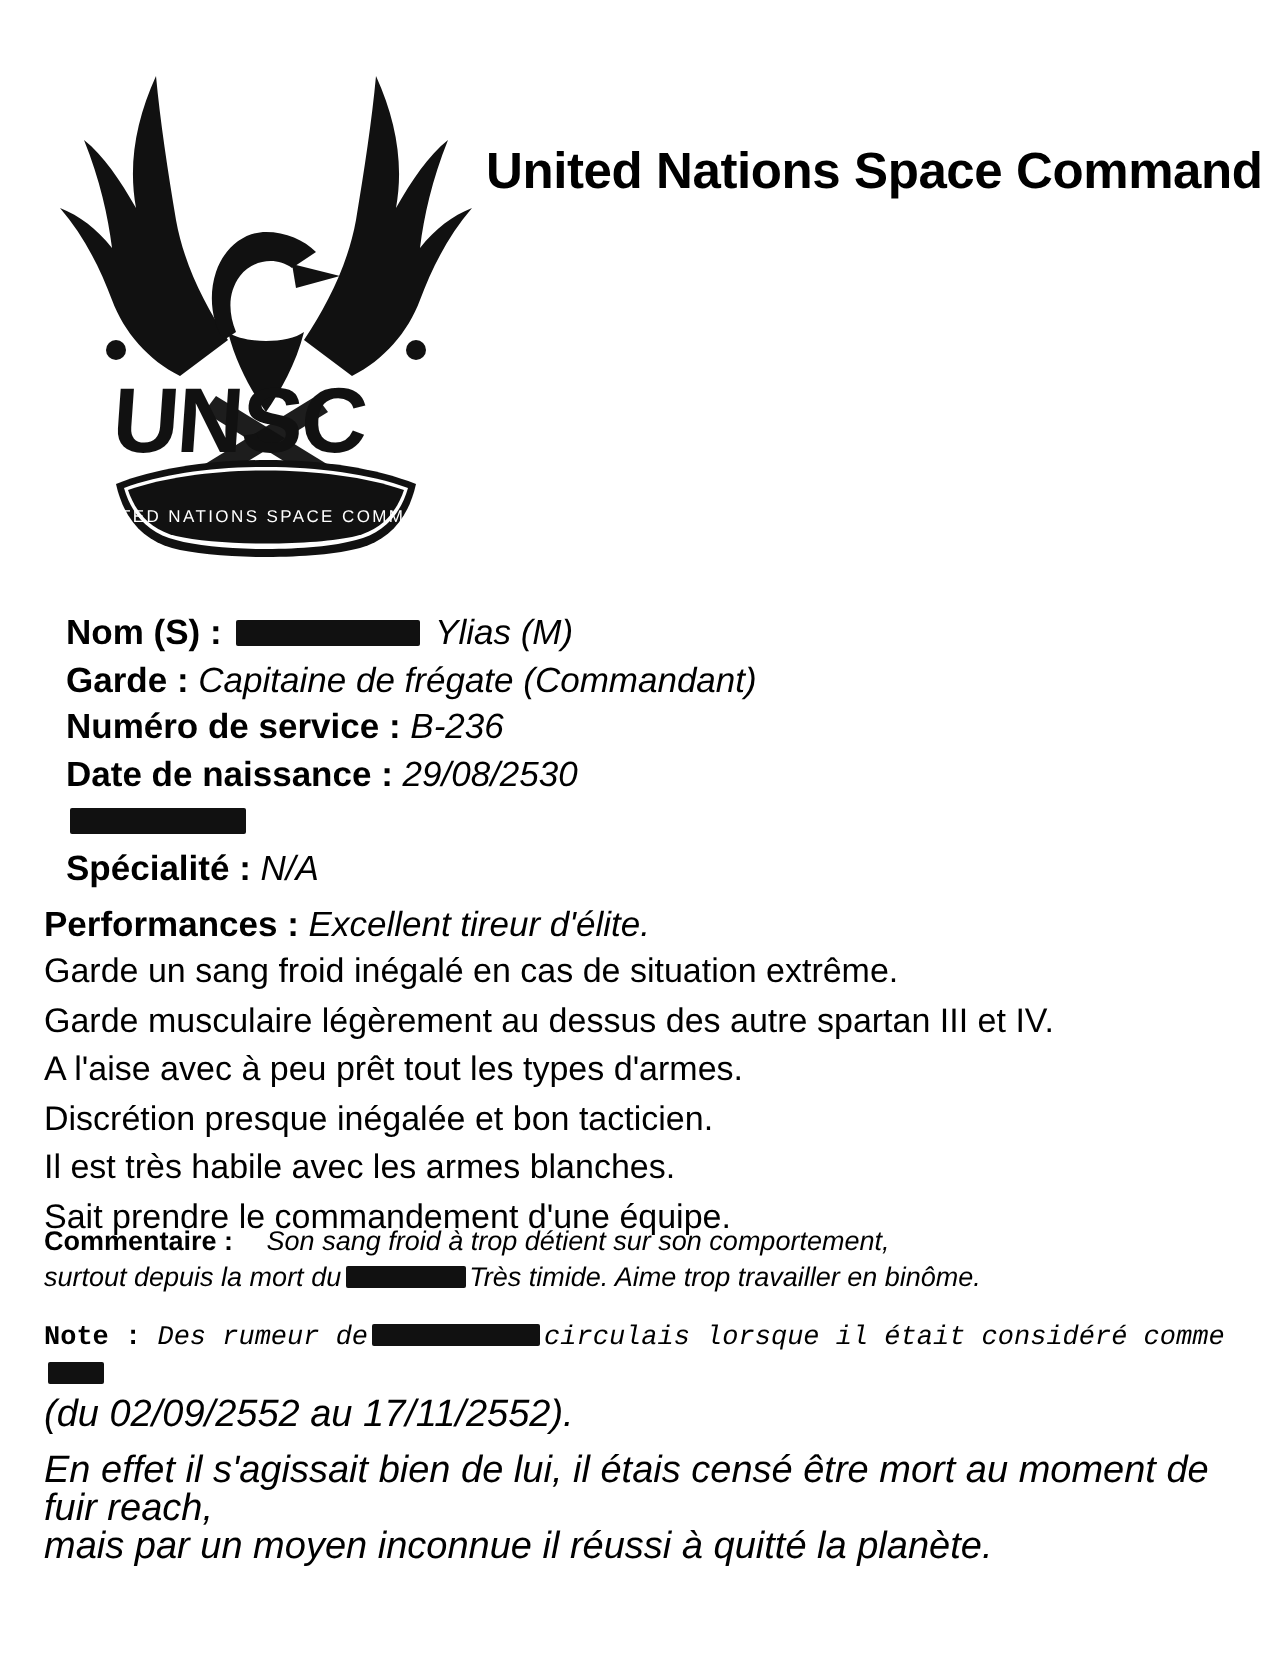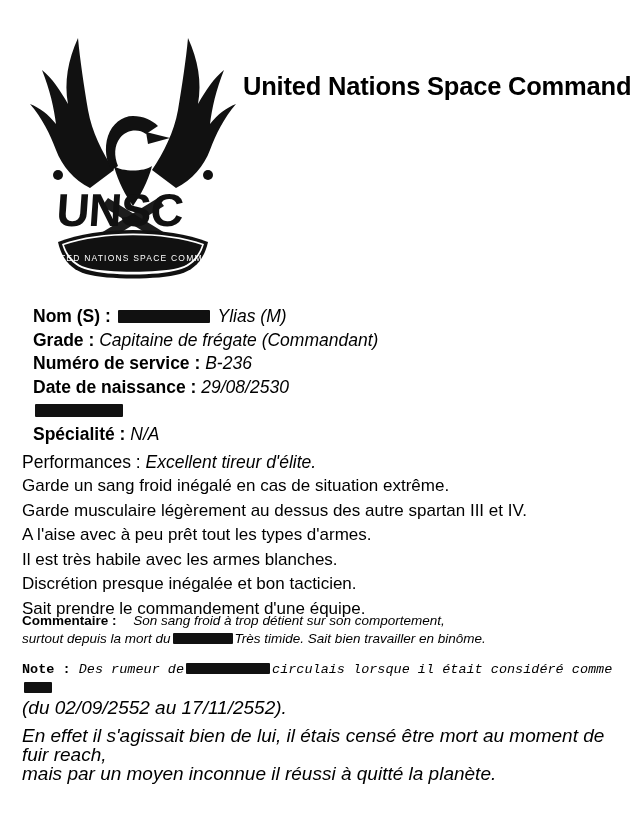--- a/index.html
+++ b/index.html
@@ -85,21 +85,21 @@
     position: absolute;
     left: 22px;
     top: 450px;
     width: 600px;
   }
   .perf-first {
     font-size: 17.5px;
     line-height: 24px;
   }
   .perf-first .perf-label {
-    font-weight: normal;
+    font-weight: bold;
   }
   .perf-first .perf-text {
     font-style: italic;
   }
   .perf-line {
     font-size: 17px;
     line-height: 24.5px;
     white-space: nowrap;
   }
 
@@ -200,21 +200,21 @@
 
   <div class="identity">
 
     <div class="id-row">
       <span class="id-label">Nom (S) :</span>
       <span class="redact r-name"></span>
       <span class="id-value">Ylias (M)</span>
     </div>
 
     <div class="id-row">
-      <span class="id-label">Grade :</span>
+      <span class="id-label">Garde :</span>
       <span class="id-value">Capitaine de frégate (Commandant)</span>
     </div>
 
     <div class="id-row">
       <span class="id-label">Numéro de service :</span>
       <span class="id-value">B-236</span>
     </div>
 
     <div class="id-row">
       <span class="id-label">Date de naissance :</span>
@@ -232,32 +232,32 @@
   </div>
 
   <div class="performances">
     <div class="perf-first">
       <span class="perf-label">Performances :</span>
       <span class="perf-text">Excellent tireur d'élite.</span>
     </div>
     <div class="perf-line">Garde un sang froid inégalé en cas de situation extrême.</div>
     <div class="perf-line">Garde musculaire légèrement au dessus des autre spartan III et IV.</div>
     <div class="perf-line">A l'aise avec à peu prêt tout les types d'armes.</div>
+    <div class="perf-line">Discrétion presque inégalée et bon tacticien.</div>
     <div class="perf-line">Il est très habile avec les armes blanches.</div>
-    <div class="perf-line">Discrétion presque inégalée et bon tacticien.</div>
     <div class="perf-line">Sait prendre le commandement d'une équipe.</div>
   </div>
 
   <div class="commentaire">
     <div class="com-head">
       <b>Commentaire :</b>
       <i>Son sang froid à trop détient sur son comportement,</i>
     </div>
     <div class="com-line">
-      <span>surtout depuis la mort du</span><span class="redact r-c1"></span><span>Très timide. Sait bien travailler en binôme.</span>
+      <span>surtout depuis la mort du</span><span class="redact r-c1"></span><span>Très timide. Aime trop travailler en binôme.</span>
     </div>
   </div>
 
   <div class="note">
     <div class="note-head">
       <b>Note :</b>
       <i>Des rumeur de</i><span class="redact r-n1"></span><i>circulais lorsque il était considéré comme</i><span class="redact r-n2"></span>
     </div>
     <div class="note-line">(du 02/09/2552 au 17/11/2552).</div>
     <div class="note-line note-block">En effet il s'agissait bien de lui, il étais censé être mort au moment de fuir reach,</div>

